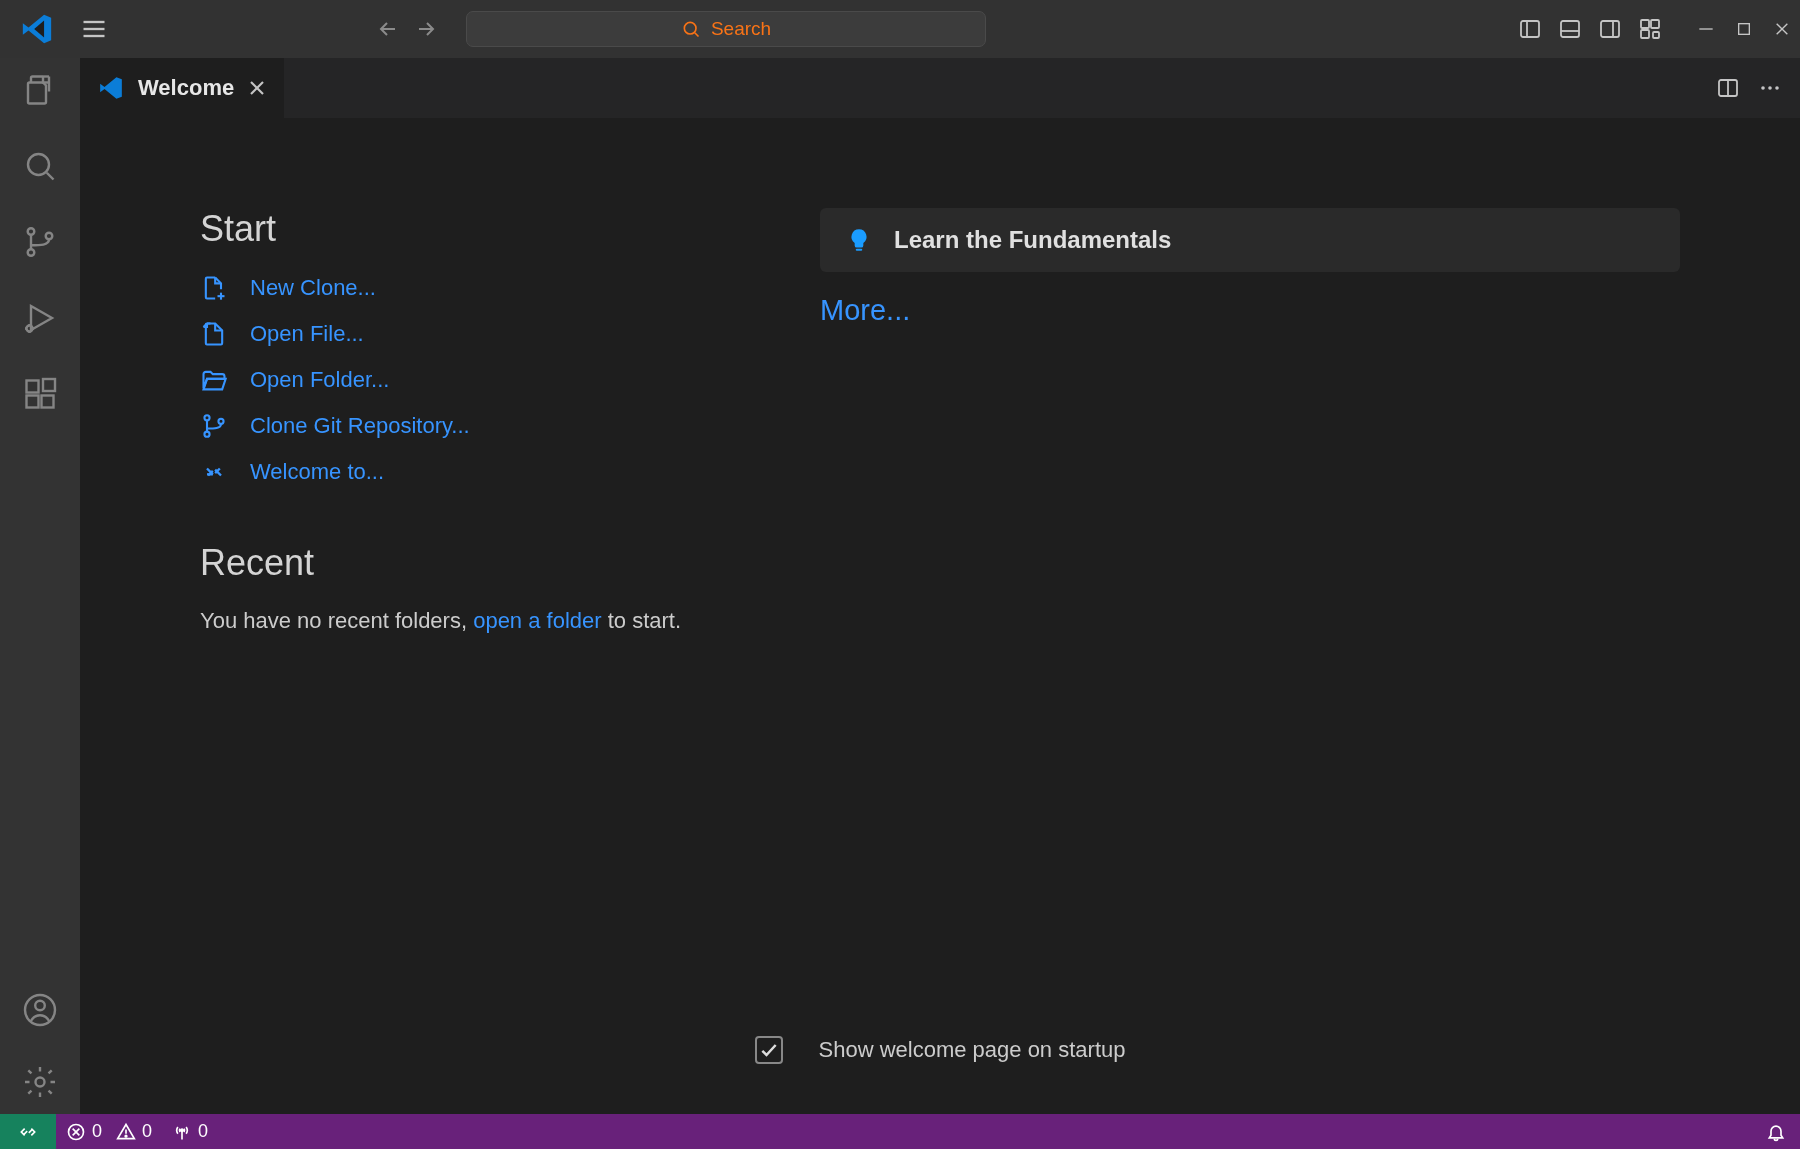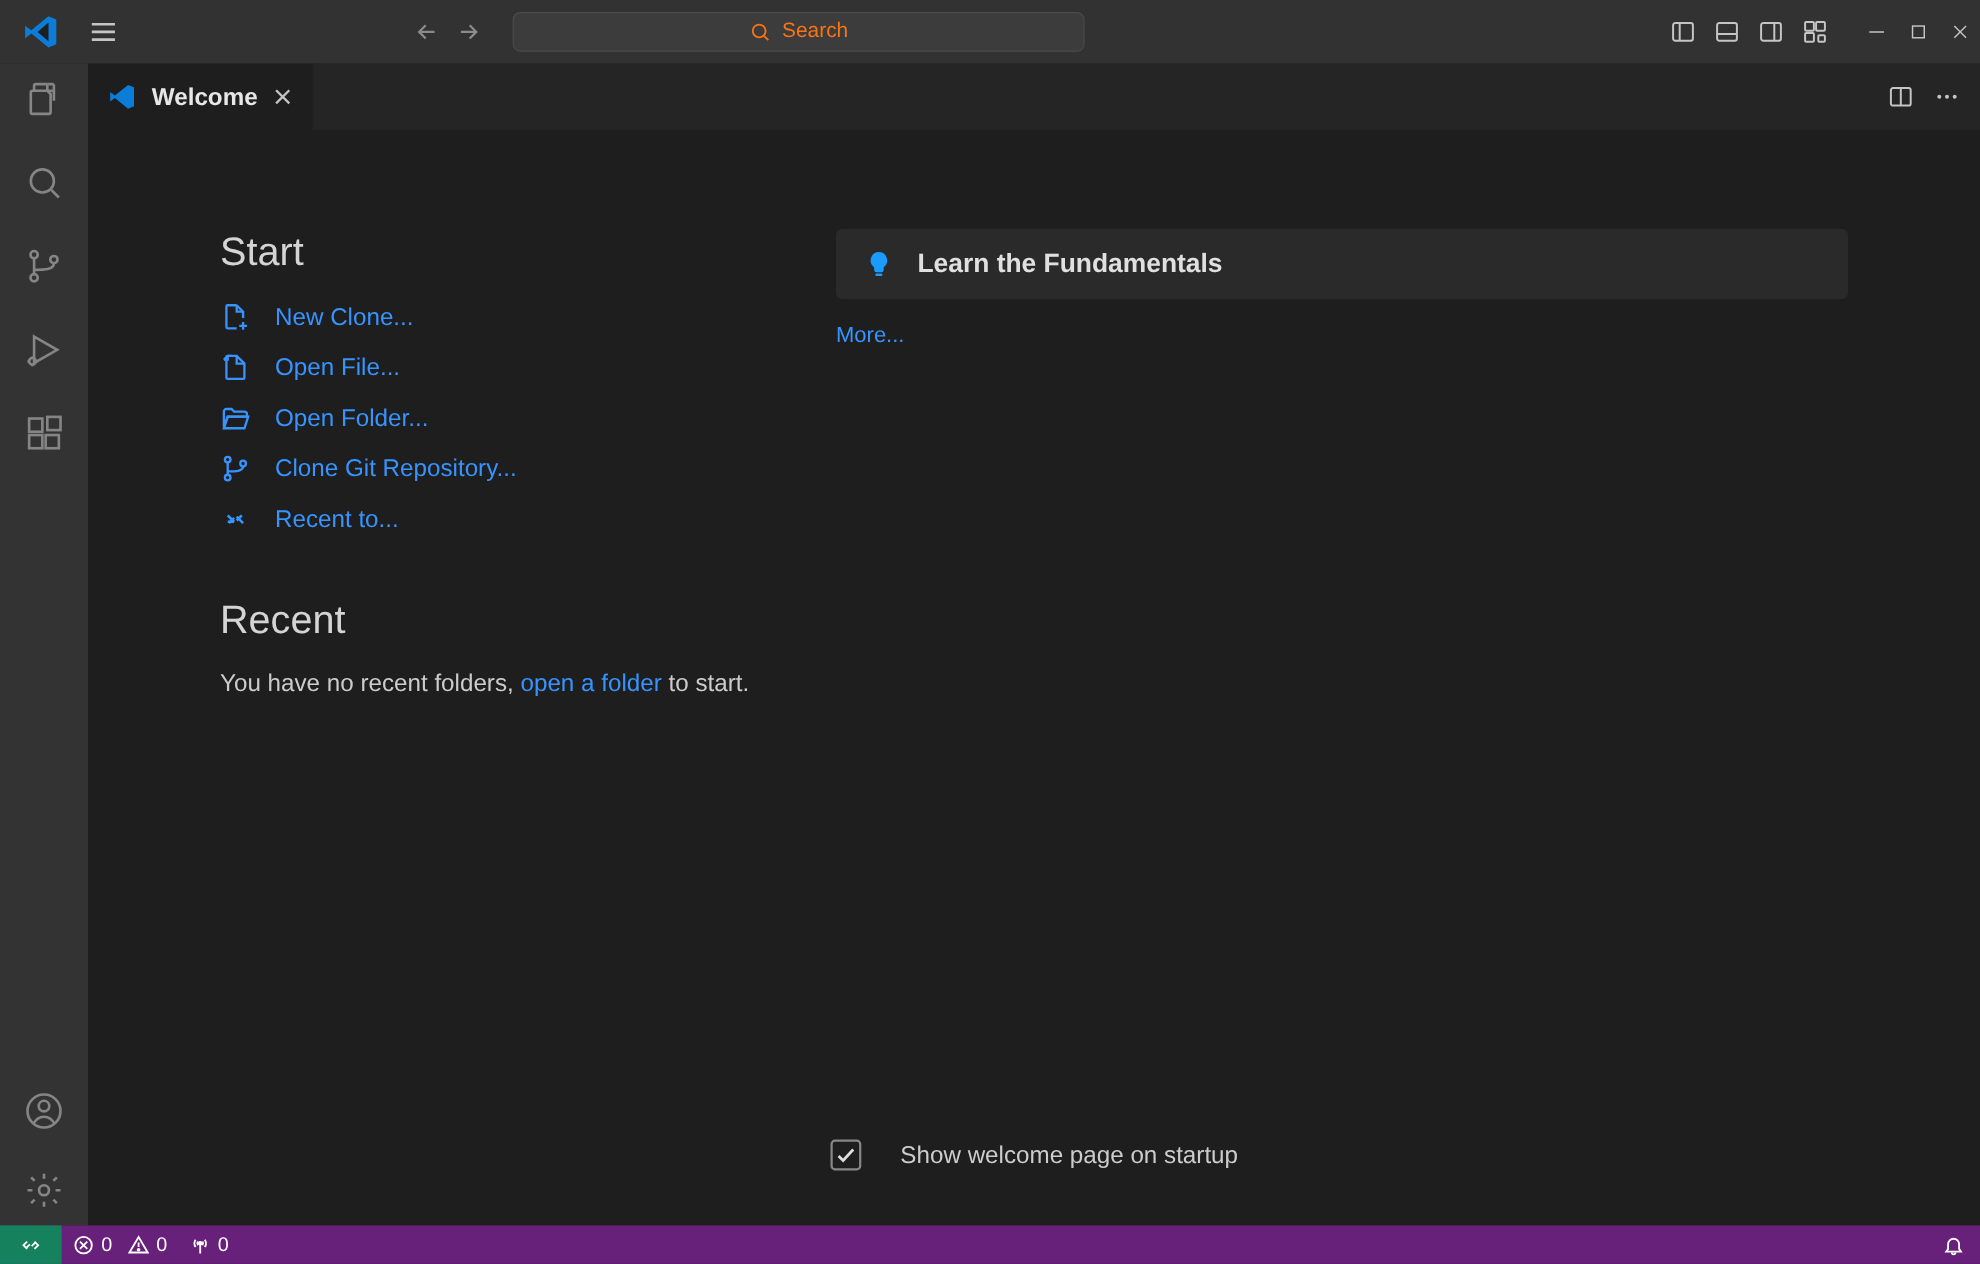--- a/index.html
+++ b/index.html
@@ -92,21 +92,21 @@
   .tabs .tab-actions { margin-left: auto; display: flex; align-items: center; gap: 18px; padding-right: 18px; }
   .tabs .tab-action { width: 24px; height: 24px; color: #c5c5c5; cursor: pointer; }
 
   .welcome {
     flex: 1;
     display: flex;
     flex-direction: column;
     padding: 90px 120px 20px 120px;
     overflow: auto;
   }
-  .cols { display: flex; }
+  .cols { display: flex; gap: 60px; }
   .col-left { flex: 0 0 560px; }
   .col-right { flex: 1; }
   h2.section { font-size: 36px; font-weight: 400; color: #d4d4d4; margin-bottom: 24px; }
   .start-list { display: flex; flex-direction: column; gap: 18px; }
   .start-item { display: flex; align-items: center; gap: 22px; font-size: 22px; color: #3794ff; cursor: pointer; }
   .start-item svg { width: 28px; height: 28px; flex-shrink: 0; }
   .recent { margin-top: 56px; }
   .recent-text { font-size: 22px; color: #cccccc; }
   .recent-text a { color: #3794ff; cursor: pointer; }
   .walkthrough-card {
@@ -114,21 +114,21 @@
     border-radius: 6px;
     padding: 18px 26px;
     display: flex;
     align-items: center;
     gap: 22px;
     cursor: pointer;
     margin-bottom: 22px;
   }
   .walkthrough-card svg { width: 26px; height: 26px; }
   .walkthrough-title { font-size: 24px; color: #e0e0e0; font-weight:600; }
-  .more-link { color: #3794ff; font-size: 20px; cursor: pointer; }
+  .more-link { color: #3794ff; font-size: 29px; cursor: pointer; }
 
   .startup-check {
     margin-top: auto;
     align-self: center;
     display: flex;
     align-items: center;
     gap: 36px;
     font-size: 22px;
     color: #cccccc;
     padding-bottom: 30px;
@@ -385,21 +385,21 @@
             </div>
             <div class="start-item">
               <svg viewBox="0 0 24 24" fill="none" stroke="#3794ff" stroke-width="2">
                   <path d="M6 9l5 5"></path>
                   <path d="M18 15l-5-5"></path>
                   <path d="M11 14l-5 0"></path>
                   <path d="M13 10l5 0" opacity="0"></path>
                   <path d="M7 15l4-4"></path>
                   <path d="M17 9l-4 4"></path>
                 </svg>
-              <span>Recent to...</span>
+              <span>Welcome to...</span>
             </div>
           </div>
 
           <div class="recent">
             <h2 class="section">Recent</h2>
             <p class="recent-text">
               <span>You have no recent folders, </span><a>open a folder</a><span> to start.</span>
             </p>
           </div>
         </div>

